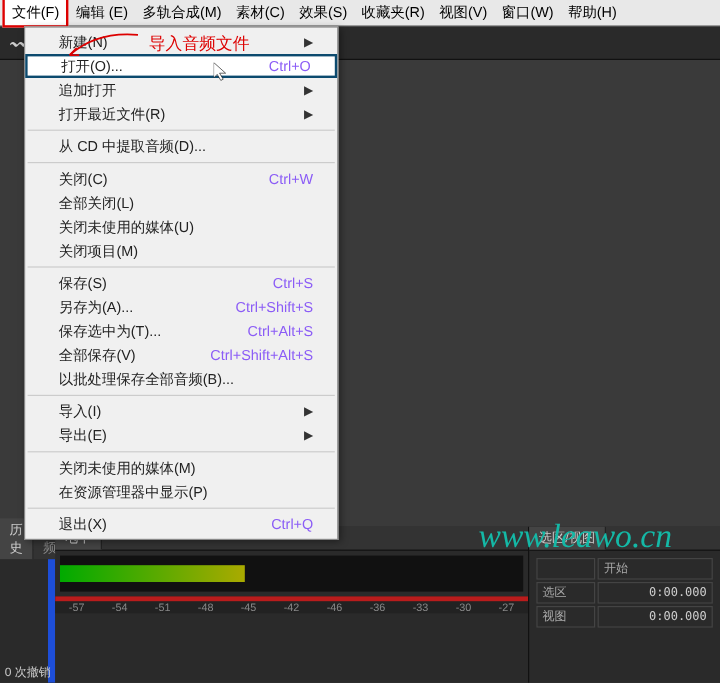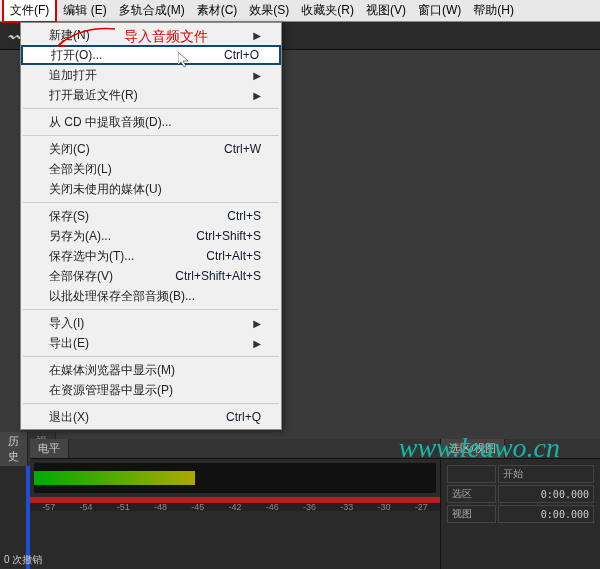--- a/index.html
+++ b/index.html
@@ -7,40 +7,40 @@
 .menubar { height: 22px; background: #e8e8e8; border-bottom: 1px solid #888; display: flex; align-items: center; padding: 0 2px; font-size: 12px; }
 .menubar-item { padding: 2px 6px; cursor: pointer; }
 .menubar-item.active { border: 2px solid #d00; background: #fff; }
 .toolbar { height: 28px; background: #2a2a2a; border-bottom: 1px solid #111; display: flex; align-items: center; padding: 0 4px; gap: 2px; }
 .tool-btn { width: 22px; height: 22px; display: flex; align-items: center; justify-content: center; color: #ccc; font-size: 13px; }
 .tool-sep { width: 1px; height: 18px; background: #555; margin: 0 3px; }
 .dropdown-menu { position: absolute; top: 22px; left: 20px; width: 262px; background: #f0f0f0; border: 1px solid #888; box-shadow: 2px 2px 6px rgba(0,0,0,0.4); z-index: 100; font-size: 12px; padding: 2px 0; }
 .menu-item { display: flex; justify-content: space-between; align-items: center; padding: 3px 20px 3px 28px; cursor: default; height: 20px; }
 .menu-item.highlighted { background: #fff; border: 2px solid #0c4a6e; }
 .menu-item .label { color: #222; }
-.menu-item .shortcut { color: #0f172a; }
+.menu-item .shortcut { color: #8b5cf6; }
 .menu-item .arrow { color: #333; font-size: 10px; }
 .menu-sep { height: 1px; background: #ccc; margin: 3px 2px; }
 .annotation { position: absolute; top: 28px; left: 124px; color: #d00; font-size: 14px; z-index: 101; pointer-events: none; }
 .annotation-arrow { position: absolute; top: 24px; left: 50px; width: 70px; height: 30px; z-index: 101; pointer-events: none; }
 .cursor { position: absolute; top: 52px; left: 178px; z-index: 102; pointer-events: none; }
 .watermark { position: absolute; bottom: 105px; right: 40px; color: #14b8a6; font-family: Liberation Serif, serif; font-size: 28px; font-style: italic; z-index: 50; }
 .bottom-area { position: absolute; bottom: 0; left: 0; right: 0; height: 130px; background: #333; display: flex; flex-direction: column; }
 .bottom-panels { display: flex; height: 100%; }
-.panel-left { width: 30px; background: #2a2a2a; border-right: 4px solid #1d4ed8; }
+.panel-left { width: 46px; background: #2a2a2a; border-right: 6px solid #1d4ed8; }
 .panel-mid { flex: 1; background: #2a2a2a; }
 .panel-right { width: 160px; background: #2a2a2a; border-left: 1px solid #111; }
 .tab-row { height: 20px; display: flex; align-items: center; background: #333; font-size: 11px; color: #ccc; border-bottom: 1px solid #111; }
 .tab { padding: 2px 8px; background: #444; border-right: 1px solid #222; }
 .tab.inactive { background: #333; color: #888; }
 .transport { position: absolute; bottom: 95px; right: 0; left: 220px; height: 30px; display: flex; align-items: center; gap: 2px; padding: 0 6px; background: #2a2a2a; }
 .transport-btn { width: 22px; height: 22px; background: #3a3a3a; border: 1px solid #555; display: flex; align-items: center; justify-content: center; color: #ccc; font-size: 10px; }
 .transport-btn.rec { color: #d00; }
 .timecode { font-family: monospace; color: #aaa; font-size: 13px; margin-right: auto; }
-.ruler { height: 14px; background: #222; display: flex; align-items: center; justify-content: space-around; font-size: 9px; color: #888; border-top: 6px solid #b91c1c; }
+.ruler { height: 14px; background: #222; display: flex; align-items: center; justify-content: space-around; font-size: 9px; color: #888; border-top: 4px solid #b91c1c; }
 .selection-info { font-size: 10px; color: #ccc; padding: 4px; }
 .selection-info table { width: 100%; }
 .selection-info td { text-align: right; padding: 1px 4px; border: 1px solid #444; font-family: monospace; font-size: 10px; }
 .selection-info .label-cell { text-align: left; color: #aaa; }
 .cd-rc { position: absolute; top: 450px; left: 12px; font-size: 10px; color: #ccc; display: flex; align-items: center; gap: 6px; }
 .cd-icon { width: 14px; height: 14px; border-radius: 50%; border: 1px solid #888; }
 .fastmode { position: absolute; top: 468px; left: 12px; font-size: 10px; color: #ccc; display: flex; align-items: center; gap: 4px; }
 .undo-count { position: absolute; bottom: 2px; left: 4px; font-size: 10px; color: #ccc; }
 .level-meter { height: 30px; background: #111; margin: 4px; position: relative; }
 .level-bar { position: absolute; left: 0; top: 8px; height: 14px; width: 40%; background: linear-gradient(to right, #0a0, #aa0); }
@@ -107,20 +107,23 @@
   <div class="menu-item">
       <span class="label">关闭(C)</span>
       <span class="shortcut">Ctrl+W</span>
     </div>
   <div class="menu-item">
       <span class="label">全部关闭(L)</span>
     </div>
   <div class="menu-item">
       <span class="label">关闭未使用的媒体(U)</span>
     </div>
+  <div class="menu-item">
+      <span class="label">关闭项目(M)</span>
+    </div>
   <div class="menu-sep"></div>
   <div class="menu-item">
       <span class="label">保存(S)</span>
       <span class="shortcut">Ctrl+S</span>
     </div>
   <div class="menu-item">
       <span class="label">另存为(A)...</span>
       <span class="shortcut">Ctrl+Shift+S</span>
     </div>
   <div class="menu-item">
@@ -138,21 +141,21 @@
   <div class="menu-item">
       <span class="label">导入(I)</span>
       <span class="arrow">▶</span>
     </div>
   <div class="menu-item">
       <span class="label">导出(E)</span>
       <span class="arrow">▶</span>
     </div>
   <div class="menu-sep"></div>
   <div class="menu-item">
-      <span class="label">在媒体浏览器中显示(M)</span>
+      <span class="label">关闭未使用的媒体(M)</span>
     </div>
   <div class="menu-item">
       <span class="label">在资源管理器中显示(P)</span>
     </div>
   <div class="menu-sep"></div>
   <div class="menu-item">
       <span class="label">退出(X)</span>
       <span class="shortcut">Ctrl+Q</span>
     </div>
 </div>

